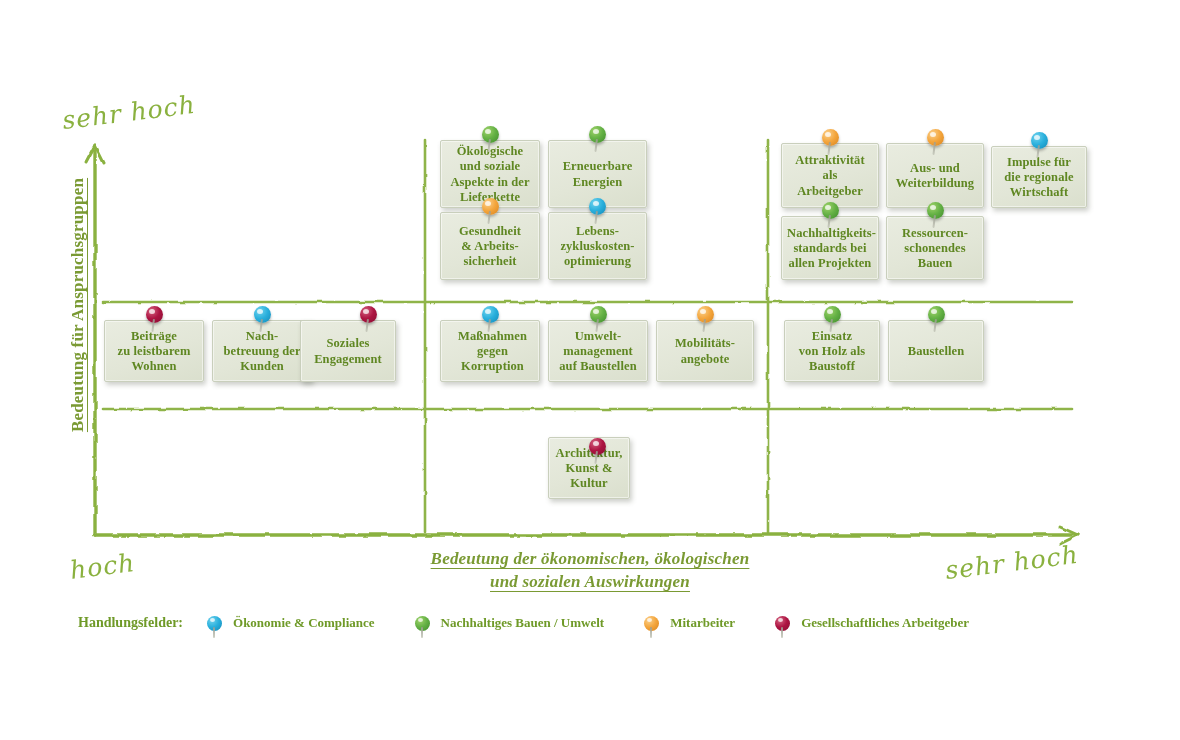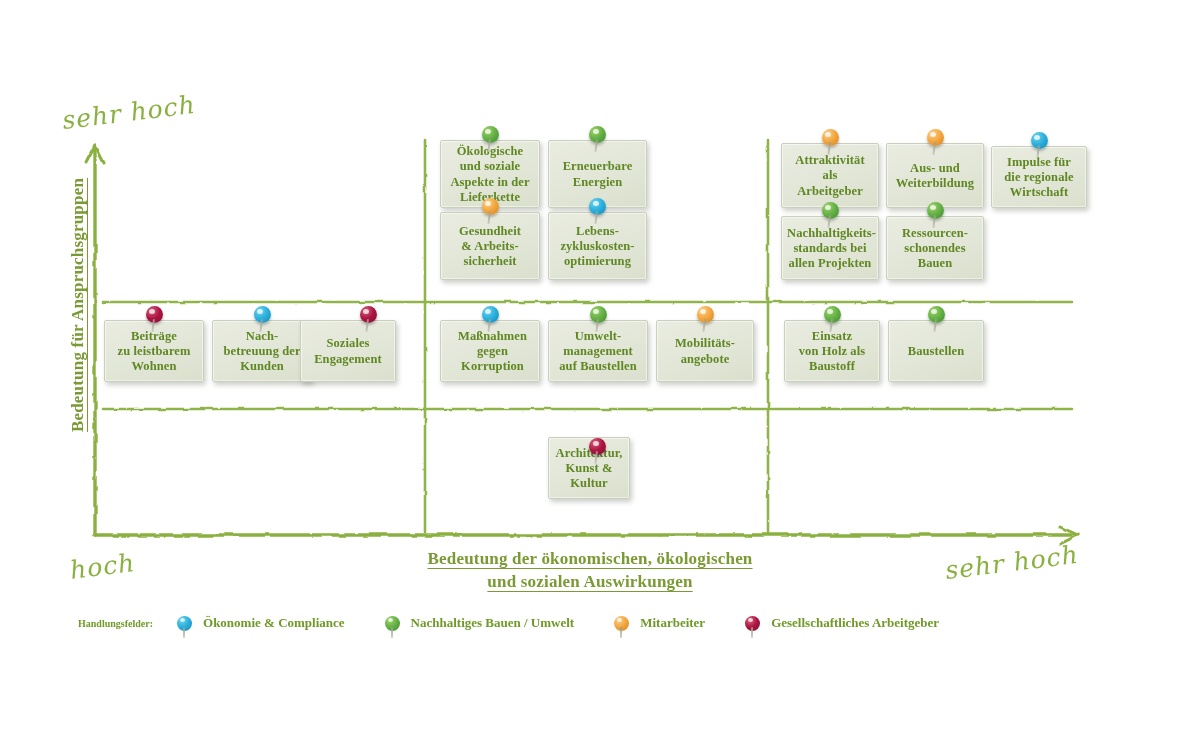--- a/index.html
+++ b/index.html
@@ -34,20 +34,21 @@
     text-align:center;
     white-space:nowrap;
   }
   #x-axis-title{
     position:absolute;
     left:390px; top:548px;
     width:400px;
     text-align:center;
     font-size:17px;
     line-height:1.35;
+    font-style:italic;
   }
   .script-label{
     position:absolute;
     color:#8ab13f;
     font-family:"DejaVu Serif", serif;
     font-style:italic;
     font-size:25px;
     letter-spacing:1px;
     transform:rotate(-7deg);
     white-space:nowrap;
@@ -114,21 +115,21 @@
     left:78px; top:610px;
     width:1040px;
     height:26px;
     display:flex;
     align-items:center;
     font-family:"Liberation Serif", serif;
   }
   #legend-title{
     color:#6f9a28;
     font-weight:bold;
-    font-size:10px;
+    font-size:14px;
     margin-right:24px;
     white-space:nowrap;
   }
   .legend-item{
     display:flex;align-items:center;
     margin-right:40px;
     white-space:nowrap;
   }
   .legend-pin{
     position:relative;

